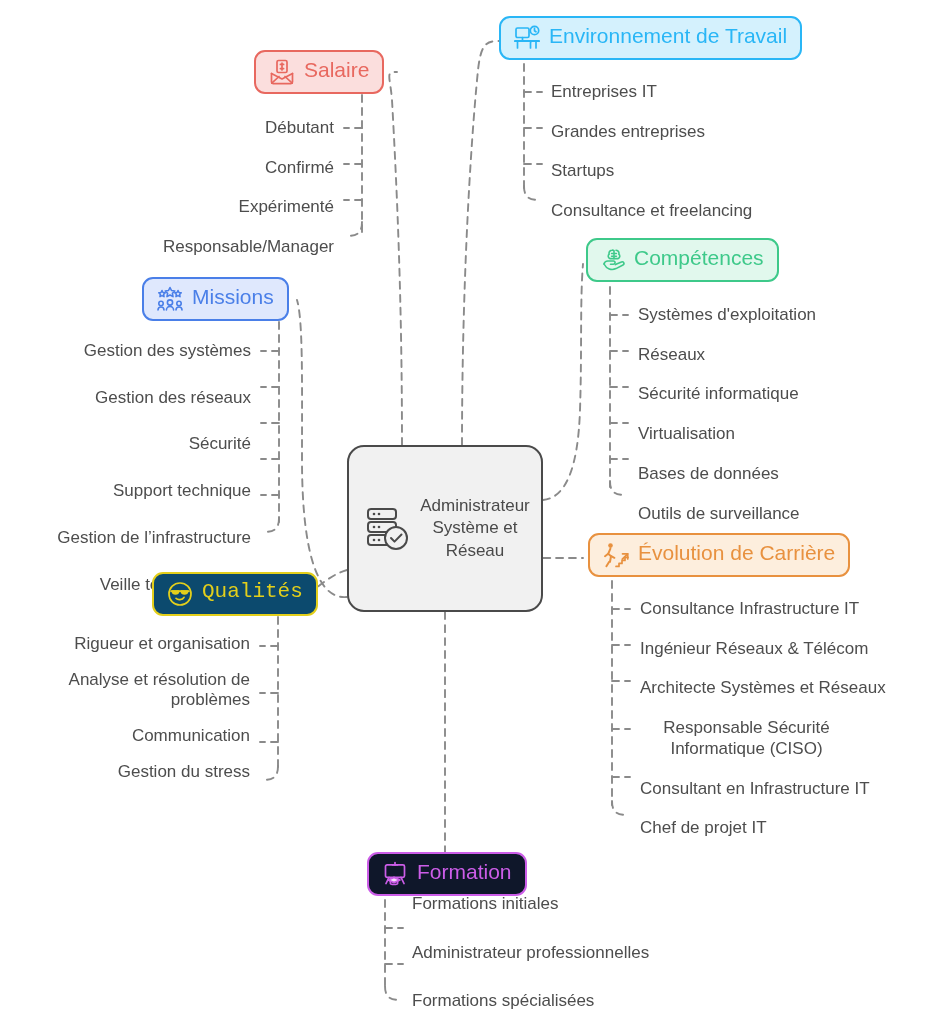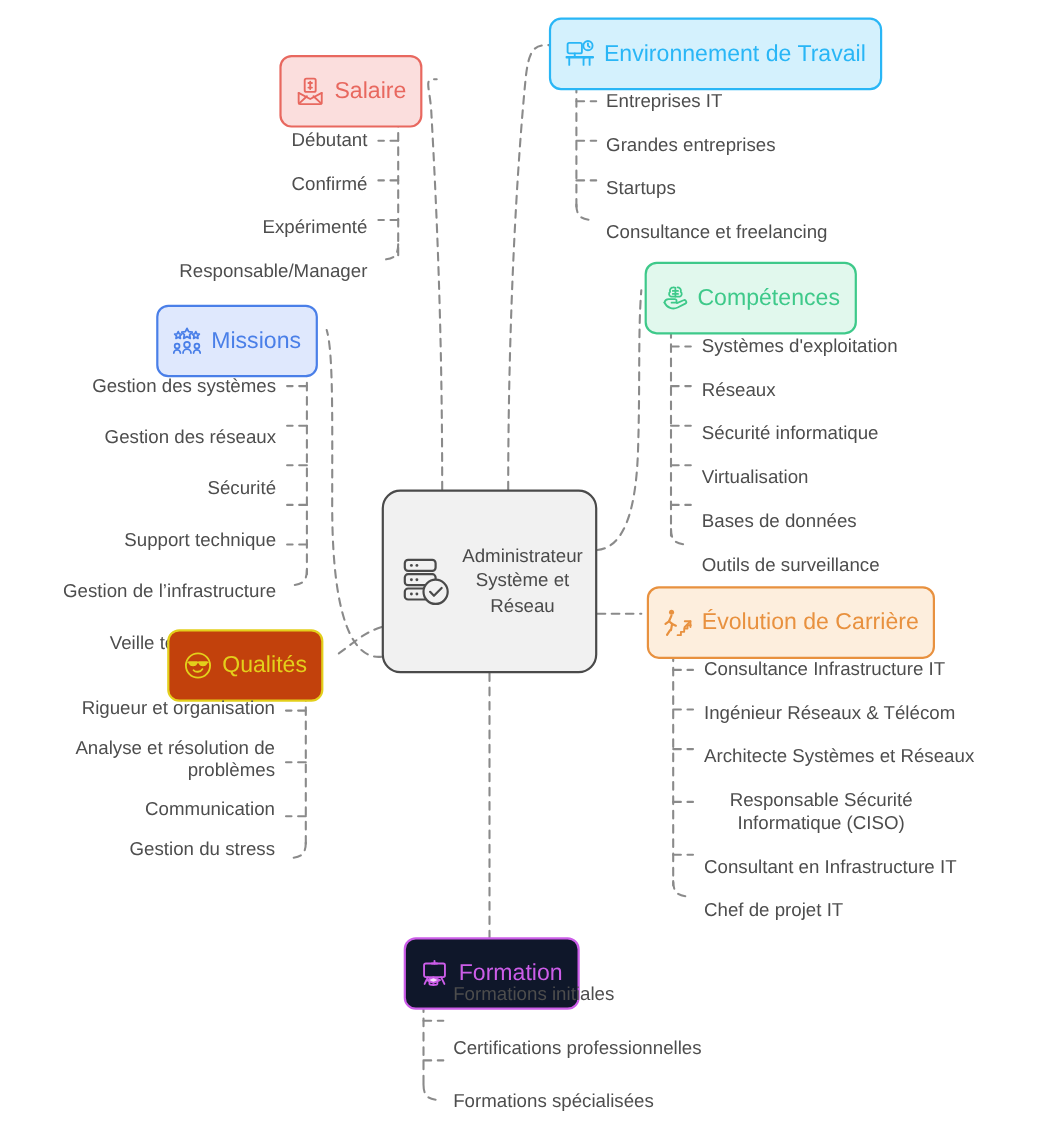--- a/index.html
+++ b/index.html
@@ -25,27 +25,27 @@
     top: 0;
     width: 951px;
     height: 1024px;
     pointer-events: none;
   }
 
   
   .node {
     position: absolute;
     display: flex;
-    align-items: center;
+    align-items: flex-start;
     gap: 9px;
     box-sizing: border-box;
     border-radius: 11px;
     border-width: 2px;
     border-style: solid;
-    padding: 18px 13px;
+    padding: 7px 13px;
     white-space: nowrap;
     line-height: 1;
   }
   .node .label {
     font-size: 21px;
     line-height: 1.05;
   }
   .node .ico {
     display: block;
     width: 26px;
@@ -257,21 +257,21 @@
   </div>
   <div class="leaves right" style="left:638px; top:305px; gap:19px;">
     <div class="leaf">Systèmes d'exploitation</div>
     <div class="leaf">Réseaux</div>
     <div class="leaf">Sécurité informatique</div>
     <div class="leaf">Virtualisation</div>
     <div class="leaf">Bases de données</div>
     <div class="leaf">Outils de surveillance</div>
   </div>
 
-  <div class="node icon-right" id="n-qualites" style="left:152px; top:572px; background:#c2410c; border-color:#e3cf1b;">
+  <div class="node icon-right" id="n-qualites" style="left:152px; top:572px; background:#0c4a6e; border-color:#e3cf1b;font-family:Liberation Mono, monospace;">
     <span class="label" style="color:#e3cf1b;">Qualités</span>
     <svg class="ico" viewBox="0 0 26 26" fill="none" stroke="#e3cf1b" stroke-width="1.7" stroke-linecap="round" stroke-linejoin="round">
       <circle cx="13" cy="13" r="11"></circle>
       <path d="M4.2 10.2 h17.6"></path>
       <path d="M5.2 10.2 a3.4 3.4 0 0 0 6.6 0 z" fill="#e3cf1b"></path>
       <path d="M14.2 10.2 a3.4 3.4 0 0 0 6.6 0 z" fill="#e3cf1b"></path>
       <path d="M9 17.3 c1.6 2 6.4 2 8-1"></path>
     </svg>
   </div>
   <div class="leaves left" style="left:0px; top:634px; width:250px; gap:15px;">
@@ -309,17 +309,17 @@
       <path d="M10.6 3.9 h4.8"></path>
       <rect x="3.5" y="3.9" width="19" height="12.4" rx="1.6"></rect>
       <path d="M7 16.3 L4 22.5 M19 16.3 L22 22.5"></path>
       <path d="M6 19 l6-2.6 6 2.6 -6 2.6 z" fill="#f6ddfb"></path>
       <path d="M8.4 20 v2.6 c0 1.2 7.2 1.2 7.2 0 V20"></path>
     </svg>
     <span class="label" style="color:#cc5de8;">Formation</span>
   </div>
   <div class="leaves right" style="left:412px; top:894px; gap:28px;">
     <div class="leaf">Formations initiales</div>
-    <div class="leaf">Certifications professionnelles</div>
+    <div class="leaf">Administrateur professionnelles</div>
     <div class="leaf">Formations spécialisées</div>
   </div>
 
 </div>
 
 </body></html>

